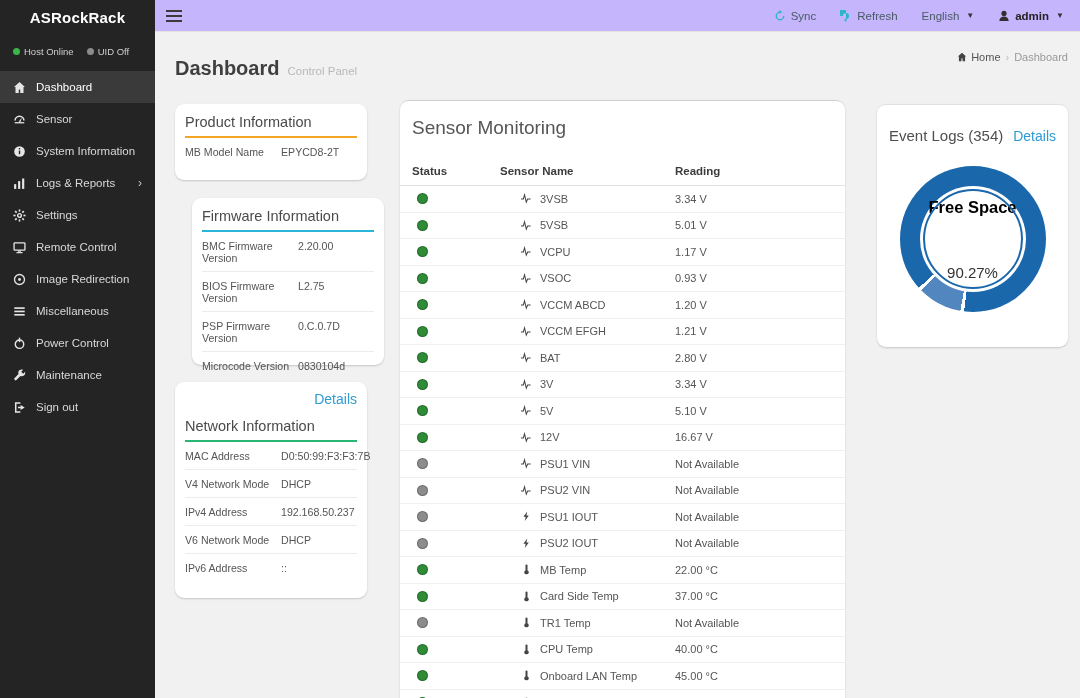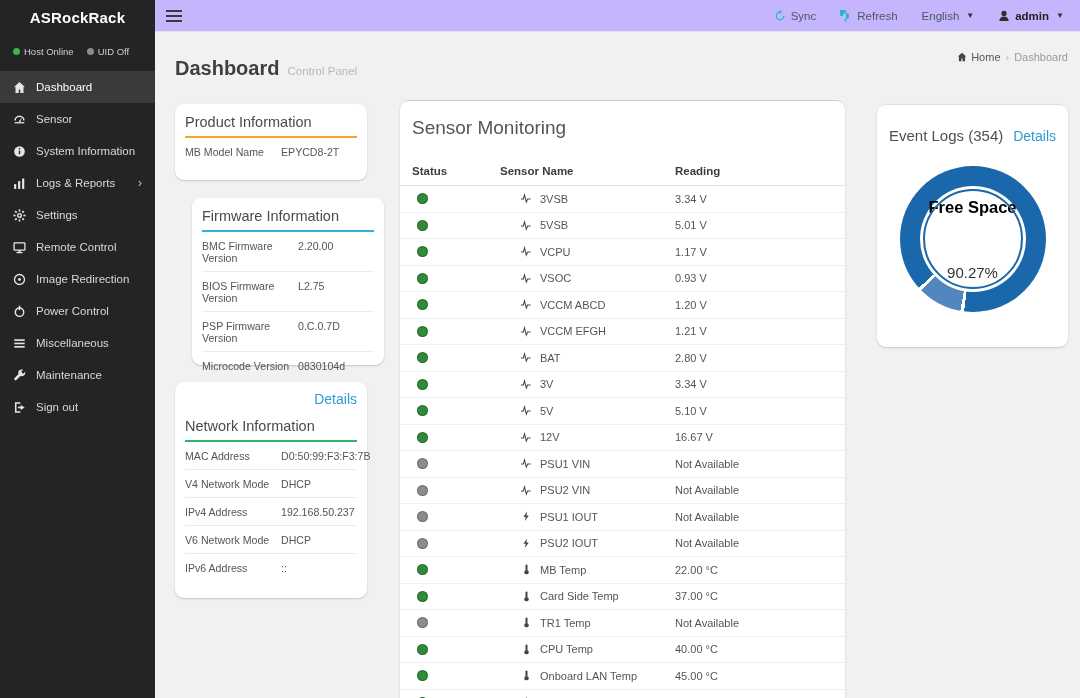--- a/index.html
+++ b/index.html
@@ -178,38 +178,38 @@
               <circle cx="6" cy="6" r="4.6" fill="none" stroke="currentColor" stroke-width="1.2"></circle>
               <circle cx="6" cy="6" r="1.3" fill="currentColor"></circle>
             </svg>
           </span>
      <span>Image Redirection</span>
 
    </li>
         <li class="nav-item">
      <span class="nicon">
             <svg width="13" height="13" viewBox="0 0 12 12">
-              <circle cx="6" cy="6.6" r="3.9" fill="none" stroke="currentColor" stroke-width="1.3"></circle>
-              <rect x="5.35" y="0.6" width="1.3" height="4.2" fill="currentColor"></rect>
-            </svg>
-          </span>
-     <span>Power Control</span>
-
-   </li>
-        <li class="nav-item">
-     <span class="nicon">
-            <svg width="13" height="13" viewBox="0 0 12 12">
               <g fill="currentColor">
                 <rect x="1.2" y="2.1" width="9.6" height="1.5"></rect>
                 <rect x="1.2" y="5.2" width="9.6" height="1.5"></rect>
                 <rect x="1.2" y="8.3" width="9.6" height="1.5"></rect>
               </g>
             </svg>
           </span>
      <span>Miscellaneous</span>
+
+   </li>
+        <li class="nav-item">
+     <span class="nicon">
+            <svg width="13" height="13" viewBox="0 0 12 12">
+              <circle cx="6" cy="6.6" r="3.9" fill="none" stroke="currentColor" stroke-width="1.3"></circle>
+              <rect x="5.35" y="0.6" width="1.3" height="4.2" fill="currentColor"></rect>
+            </svg>
+          </span>
+     <span>Power Control</span>
 
    </li>
         <li class="nav-item">
      <span class="nicon">
             <svg width="13" height="13" viewBox="0 0 12 12">
               <path d="M11.2 3.1a3.1 3.1 0 01-4.3 3.4L3.6 9.8a1.3 1.3 0 11-1.8-1.8l3.3-3.3A3.1 3.1 0 019.4.8L7.6 2.6l1.8 1.8 1.8-1.8z" fill="currentColor"></path>
             </svg>
           </span>
      <span>Maintenance</span>
 

